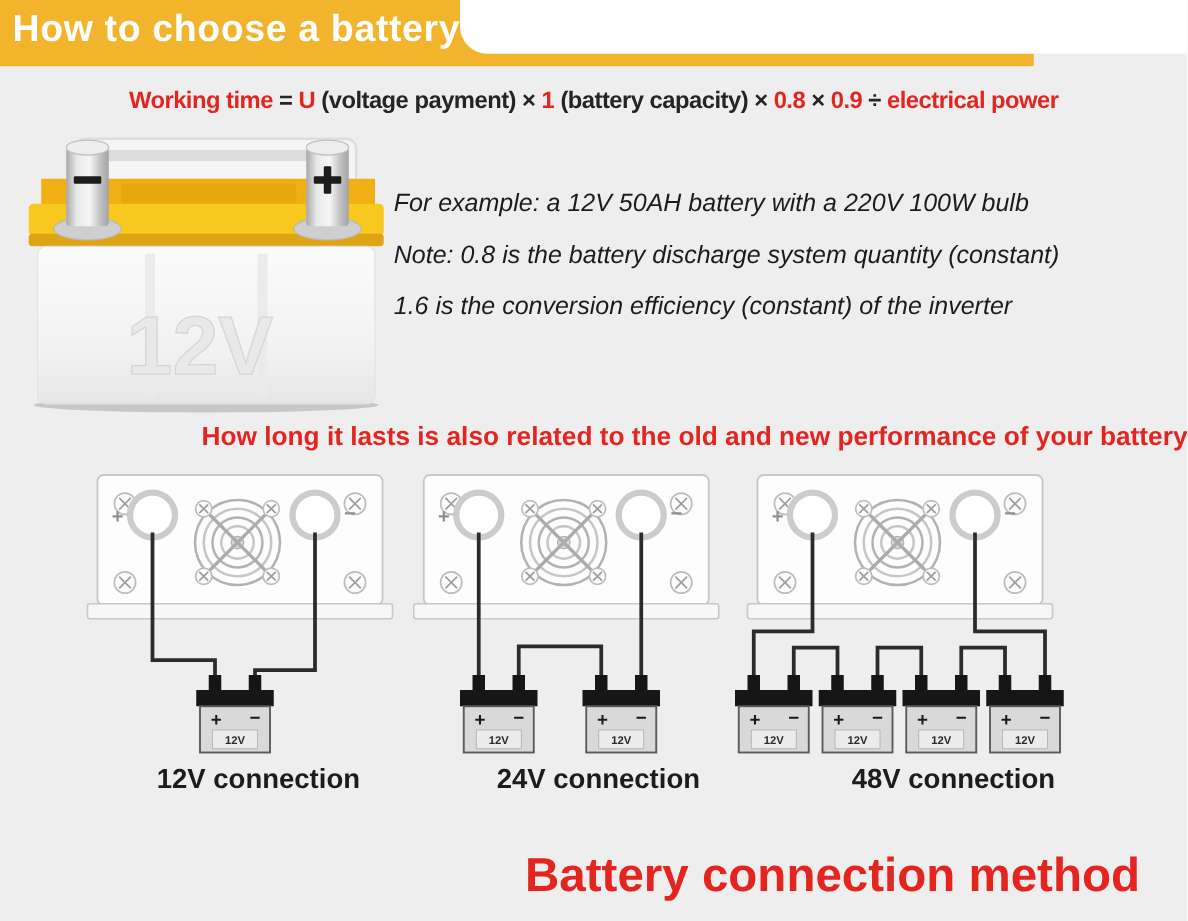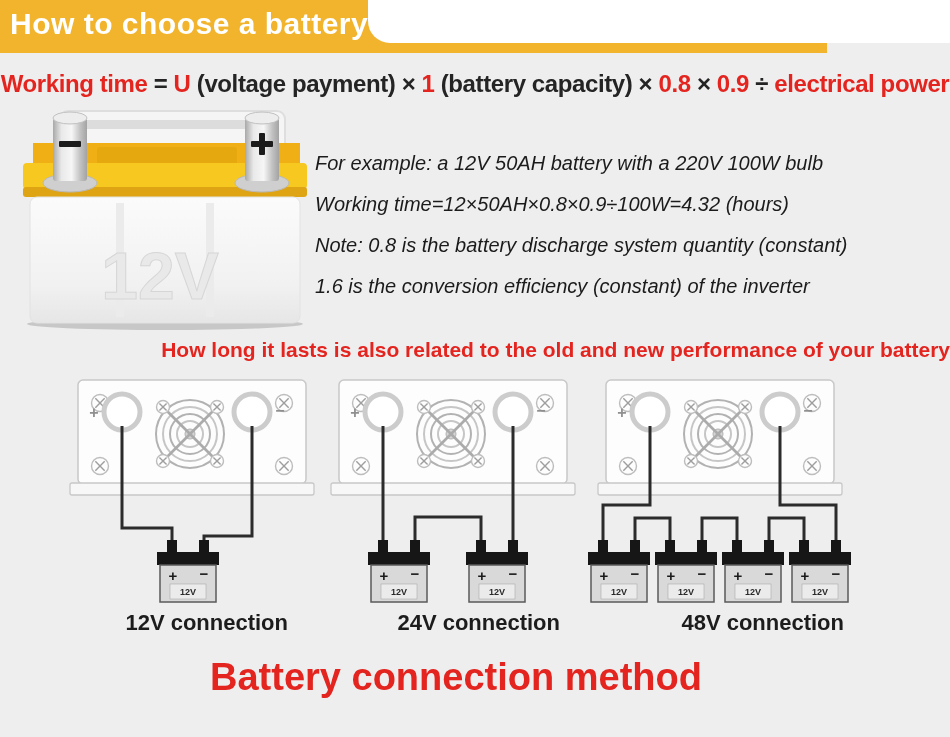--- a/index.html
+++ b/index.html
@@ -18,21 +18,21 @@
   
   .banner{position:absolute;left:0;top:0;width:827px;height:53px;background:var(--yellow);}
   .banner-tab-cut{position:absolute;left:368px;top:0;width:582px;height:43px;background:#ffffff;border-radius:0 0 0 22px;}
   .title{
     position:absolute;left:10px;top:7px;font-size:30px;font-weight:bold;color:#ffffff;
     letter-spacing:0.5px;white-space:nowrap;
   }
   
   .formula{
     position:absolute;left:0;top:70px;width:950px;text-align:center;
-    font-size:24px;font-weight:bold;letter-spacing:-0.4px;white-space:nowrap;
+    font-size:19px;font-weight:bold;letter-spacing:-0.4px;white-space:nowrap;
   }
   .formula .r{color:var(--red);}
   .formula .d{color:#242424;}
   
   .battery-art{position:absolute;left:15px;top:103px;width:300px;height:230px;}
   
   .example{position:absolute;left:315px;top:143px;width:632px;color:#1b1b1b;}
   .ex-line{font-size:20px;line-height:41px;white-space:nowrap;font-style:italic;}
   
   .aging-note{
@@ -43,21 +43,21 @@
   .diagrams{position:absolute;left:0;top:370px;width:950px;height:280px;}
   .conn-label{
     position:absolute;top:610px;width:220px;text-align:right;
     font-size:22px;font-weight:bold;color:#1c1c1c;white-space:nowrap;
   }
   .conn-label.c1{left:68px;}
   .conn-label.c2{left:340px;}
   .conn-label.c3{left:624px;}
   
   .footer-title{
-    position:absolute;left:0;top:656px;width:912px;text-align:center;
+    position:absolute;left:0;top:680px;width:912px;text-align:right;
     font-size:38px;font-weight:bold;color:var(--red);white-space:nowrap;
   }
 </style>
 </head>
 <body>
 
 <div class="page">
 
   <header class="banner">
     <div class="banner-tab-cut"></div>
@@ -104,21 +104,20 @@
       <ellipse cx="247" cy="80" rx="27" ry="9" fill="#CFCFCF" stroke="#B9B9B9"></ellipse>
       <rect x="230" y="15" width="34" height="63" rx="3" fill="url(#silver)"></rect>
       <ellipse cx="247" cy="15" rx="17" ry="6" fill="#EDEDED" stroke="#C0C0C0"></ellipse>
       <rect x="236" y="38" width="22" height="6" rx="1" fill="#1C1C1C"></rect>
       <rect x="244" y="30" width="6" height="22" rx="1" fill="#1C1C1C"></rect>
     </g>
   </svg>
 
   <div class="example">
     <div class="ex-line">For example: a 12V 50AH battery with a 220V 100W bulb</div>
-    <div class="ex-line">Working time=12×50AH×0.8×0.9÷100W=4.32 (hours)</div>
     <div class="ex-line">Note: 0.8 is the battery discharge system quantity (constant)</div>
     <div class="ex-line">1.6 is the conversion efficiency (constant) of the inverter</div>
   </div>
 
   <div class="aging-note">How long it lasts is also related to the old and new performance of your battery</div>
 
   <svg id="diagrams" class="diagrams" viewBox="0 0 950 280">
       <g>
         <rect x="78" y="10" width="228" height="104" rx="5" fill="#FDFDFD" stroke="#C8C8C8" stroke-width="1.5"></rect>
         <rect x="70" y="113" width="244" height="12" rx="2" fill="#F7F7F7" stroke="#C8C8C8" stroke-width="1.3"></rect>

